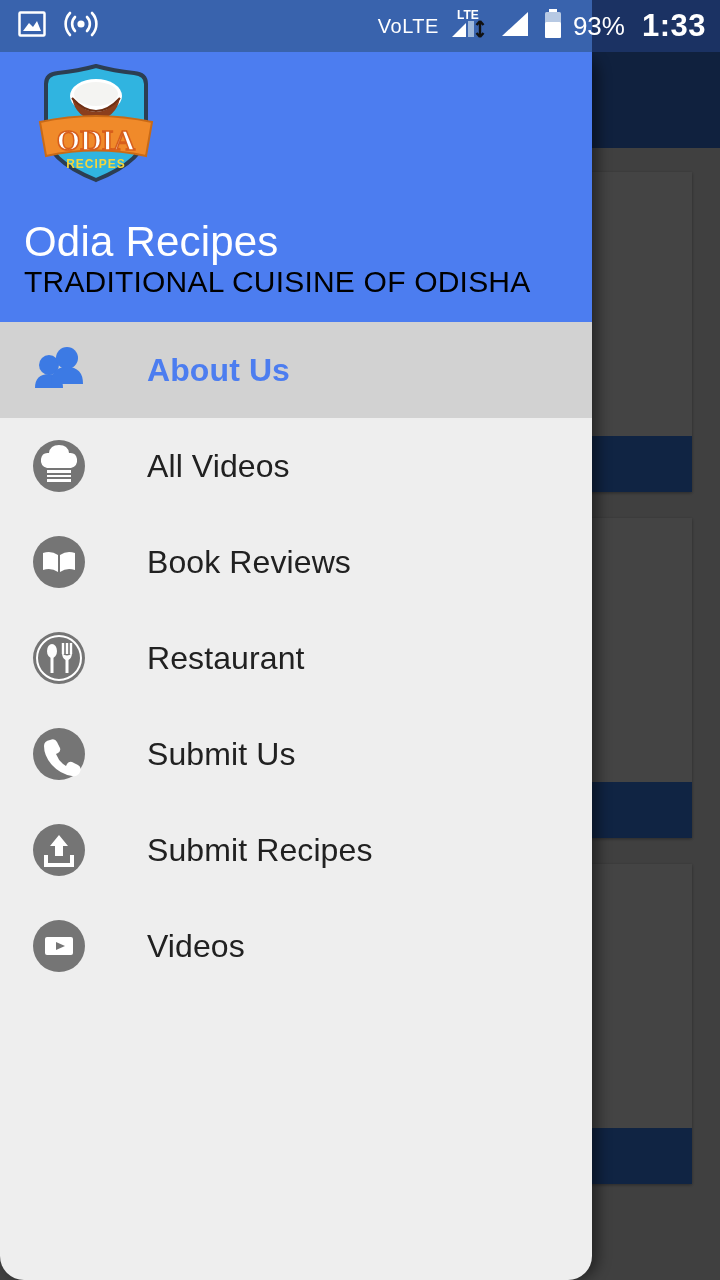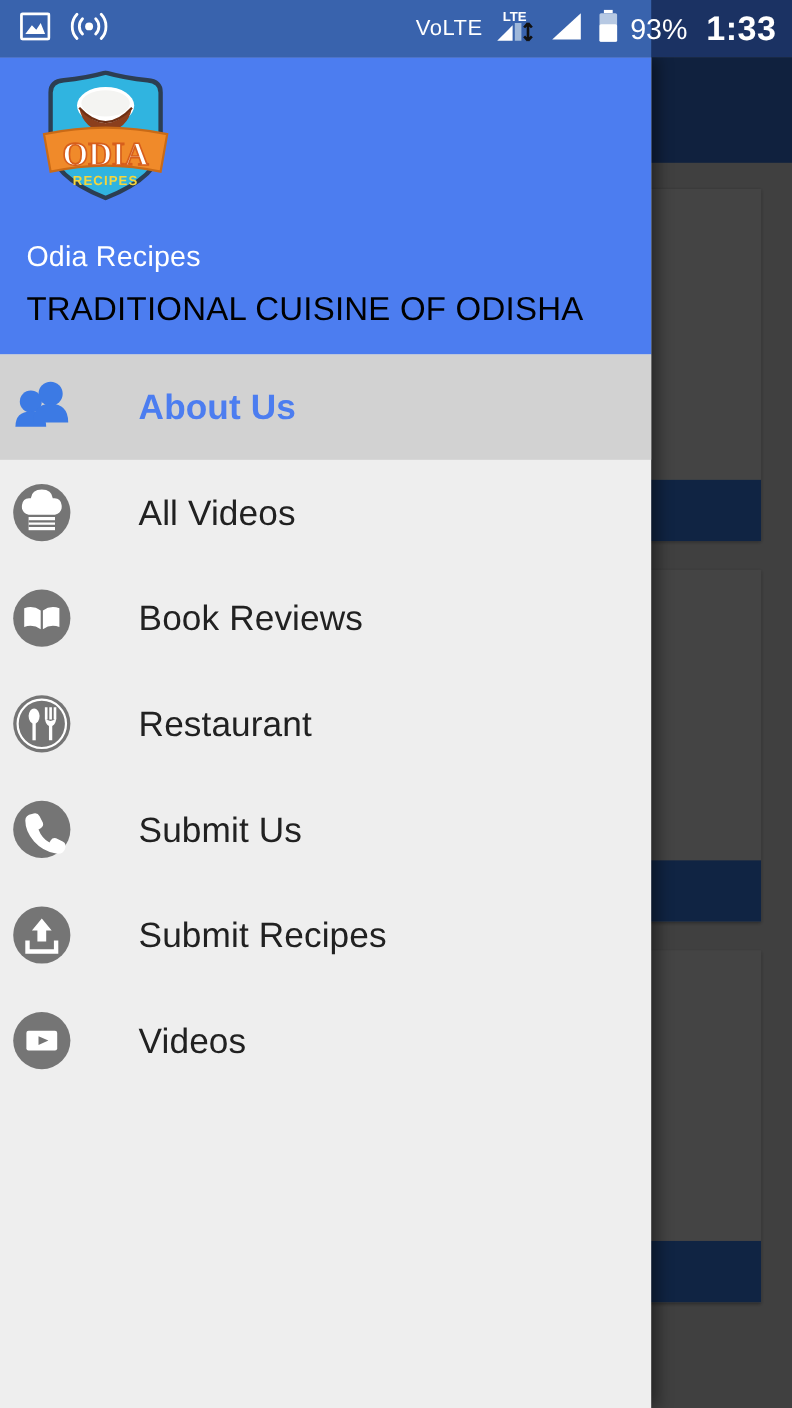--- a/index.html
+++ b/index.html
@@ -103,57 +103,58 @@
   
   #drawer {
     position: absolute;
     top: 52px;
     left: 0;
     width: 592px;
     height: 1228px;
     background: #eeeeee;
     z-index: 30;
     box-shadow: 6px 0 14px rgba(0,0,0,.45);
+    border-radius: 24px;
   }
   #drawer-header {
     position: relative;
     height: 270px;
     background: #4c7df0;
     padding: 0 24px;
     box-sizing: border-box;
   }
   #drawer-logo {
     position: absolute;
     left: 32px;
     top: 12px;
     width: 128px;
     height: 120px;
   }
   #drawer-title {
     position: absolute;
     left: 24px;
     top: 166px;
-    font-size: 26px;
+    font-size: 42px;
     color: #ffffff;
     letter-spacing: .2px;
   }
   #drawer-subtitle {
     position: absolute;
     left: 24px;
     top: 213px;
     font-size: 30px;
     color: #000000;
     letter-spacing: .2px;
   }
   #menu-list { padding-top: 0; }
   .menu-item {
     display: flex;
     align-items: center;
     height: 96px;
-    padding-left: 10px;
+    padding-left: 31px;
     box-sizing: border-box;
     cursor: pointer;
   }
   .menu-item.selected { background: #d2d2d2; }
   .menu-icon {
     width: 56px;
     height: 56px;
     flex: 0 0 56px;
     display: flex;
     align-items: center;

